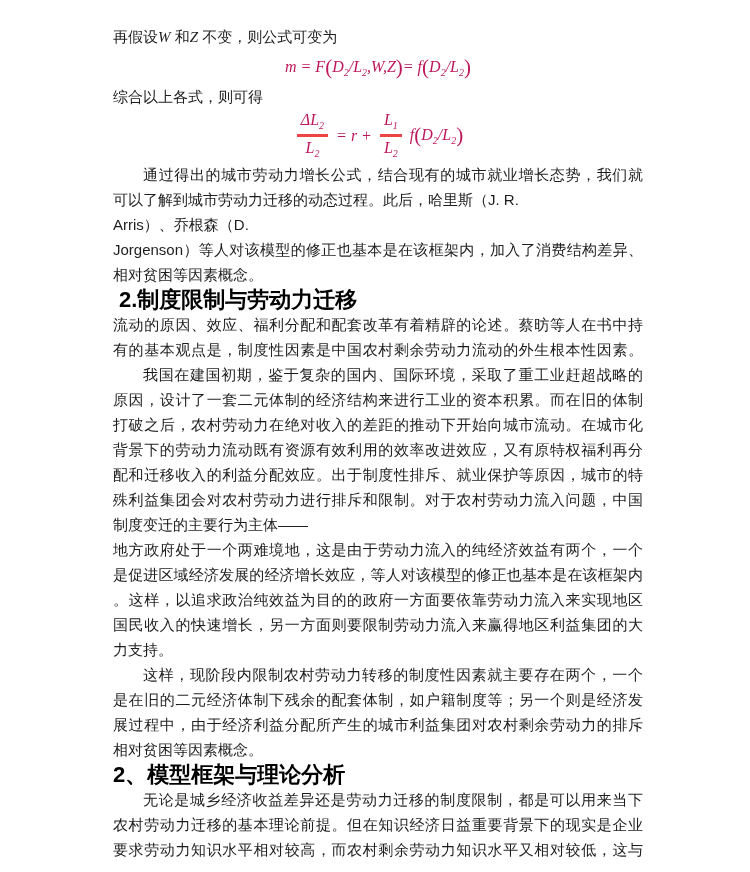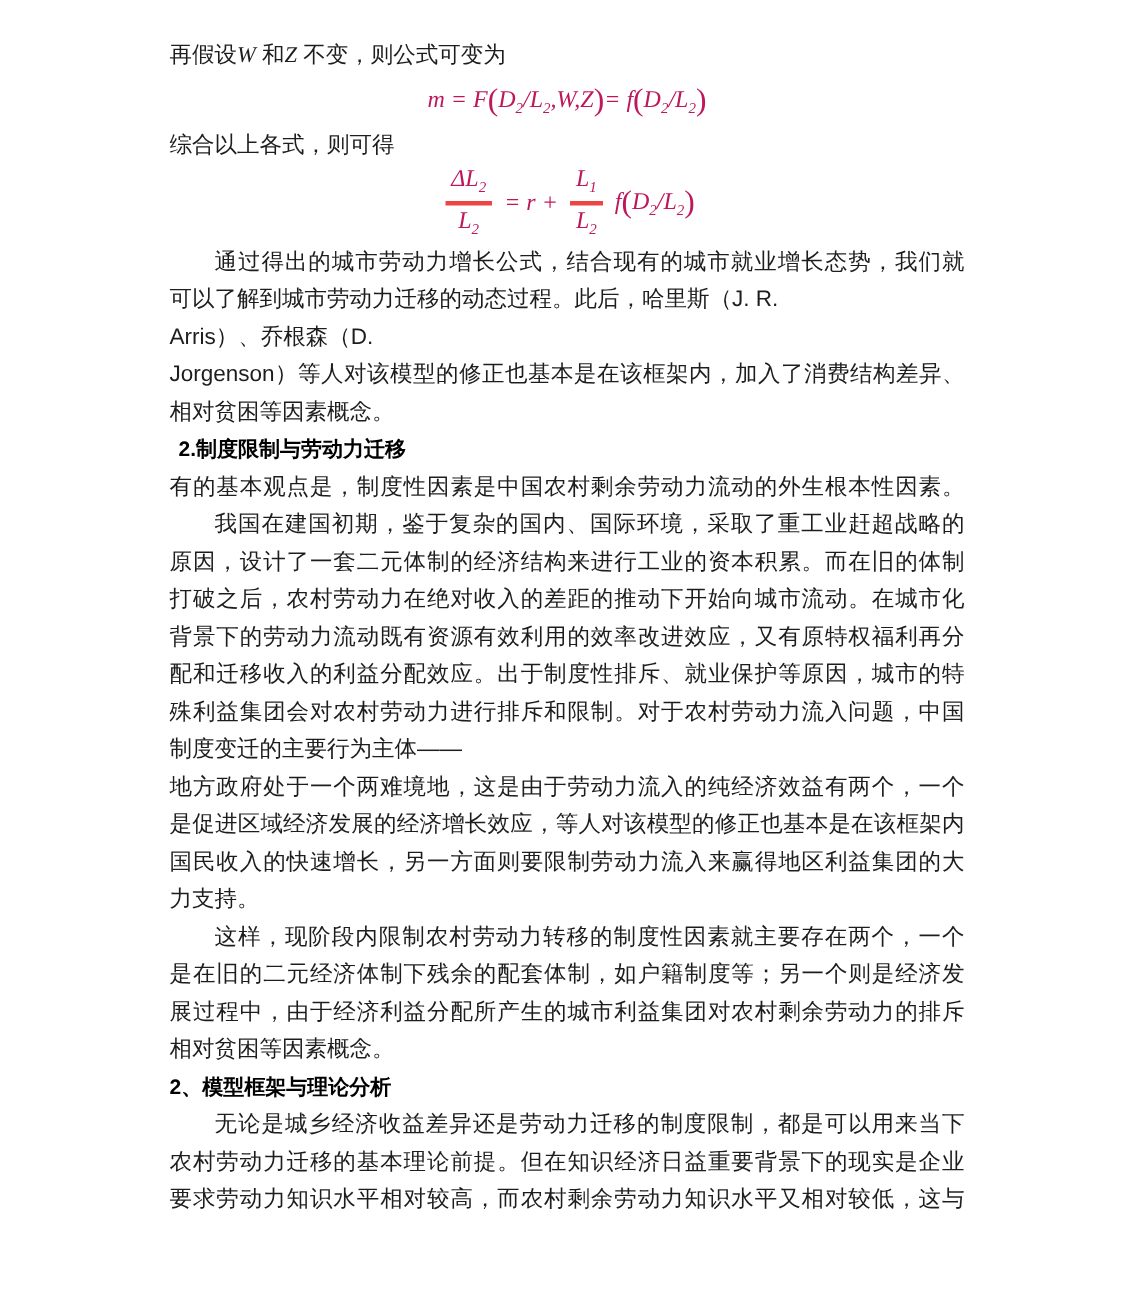--- a/index.html
+++ b/index.html
@@ -27,21 +27,21 @@
     text-justify: inter-character;
   }
   .fill {
     text-align: justify;
     text-align-last: justify;
   }
   .ind { text-indent: 30px; }
   .heading {
     font-weight: bold;
     color: #000000;
-    font-size: 14px;
+    font-size: 22px;
   }
   .hind { padding-left: 6px; }
   .v {
     font-family: "Liberation Serif", "DejaVu Serif", serif;
     font-style: italic;
   }
   .formula {
     text-align: center;
     font-family: Liberation Serif, serif;
     font-style: italic;
@@ -108,30 +108,32 @@
           <span class="den">L<sub>2</sub></span>
         </span>
         <span class="mt"> f<span class="bp">(</span>D<sub>2</sub>/L<sub>2</sub><span class="bp">)</span></span>
       </div>
       <div class="ln ind fill">通过得出的城市劳动力增长公式，结合现有的城市就业增长态势，我们就</div>
       <div class="ln">可以了解到城市劳动力迁移的动态过程。此后，哈里斯（J. R.</div>
       <div class="ln">Arris）、乔根森（D.</div>
       <div class="ln fill">Jorgenson）等人对该模型的修正也基本是在该框架内，加入了消费结构差异、</div>
       <div class="ln">相对贫困等因素概念。</div>
       <div class="ln heading hind">2.制度限制与劳动力迁移</div>
+      <div class="ln fill">流动的原因、效应、福利分配和配套改革有着精辟的论述。蔡昉等人在书中持</div>
       <div class="ln fill">有的基本观点是，制度性因素是中国农村剩余劳动力流动的外生根本性因素。</div>
       <div class="ln ind fill">我国在建国初期，鉴于复杂的国内、国际环境，采取了重工业赶超战略的</div>
       <div class="ln fill">原因，设计了一套二元体制的经济结构来进行工业的资本积累。而在旧的体制</div>
       <div class="ln fill">打破之后，农村劳动力在绝对收入的差距的推动下开始向城市流动。在城市化</div>
       <div class="ln fill">背景下的劳动力流动既有资源有效利用的效率改进效应，又有原特权福利再分</div>
       <div class="ln fill">配和迁移收入的利益分配效应。出于制度性排斥、就业保护等原因，城市的特</div>
       <div class="ln fill">殊利益集团会对农村劳动力进行排斥和限制。对于农村劳动力流入问题，中国</div>
       <div class="ln">制度变迁的主要行为主体——</div>
       <div class="ln fill">地方政府处于一个两难境地，这是由于劳动力流入的纯经济效益有两个，一个</div>
       <div class="ln fill">是促进区域经济发展的经济增长效应，等人对该模型的修正也基本是在该框架内</div>
+      <div class="ln fill">。这样，以追求政治纯效益为目的的政府一方面要依靠劳动力流入来实现地区</div>
       <div class="ln fill">国民收入的快速增长，另一方面则要限制劳动力流入来赢得地区利益集团的大</div>
       <div class="ln">力支持。</div>
       <div class="ln ind fill">这样，现阶段内限制农村劳动力转移的制度性因素就主要存在两个，一个</div>
       <div class="ln fill">是在旧的二元经济体制下残余的配套体制，如户籍制度等；另一个则是经济发</div>
       <div class="ln fill">展过程中，由于经济利益分配所产生的城市利益集团对农村剩余劳动力的排斥</div>
       <div class="ln">相对贫困等因素概念。</div>
       <div class="ln heading">2、模型框架与理论分析</div>
       <div class="ln ind fill">无论是城乡经济收益差异还是劳动力迁移的制度限制，都是可以用来当下</div>
       <div class="ln fill">农村劳动力迁移的基本理论前提。但在知识经济日益重要背景下的现实是企业</div>
       <div class="ln fill">要求劳动力知识水平相对较高，而农村剩余劳动力知识水平又相对较低，这与</div>

